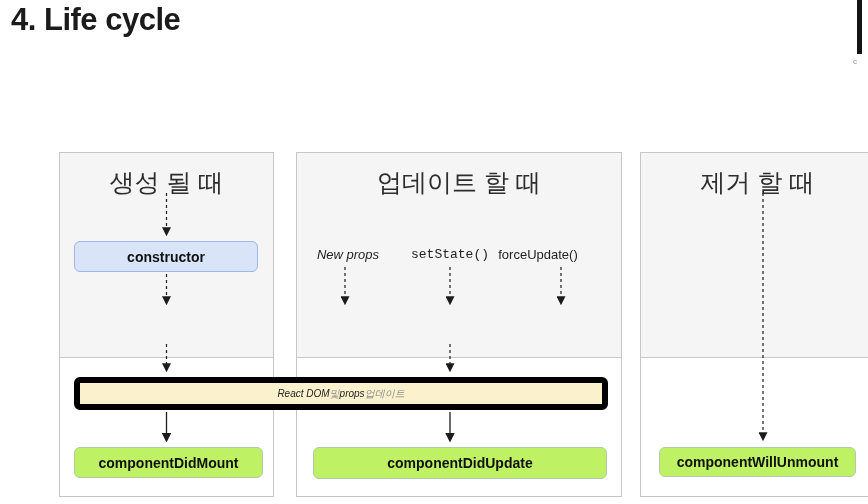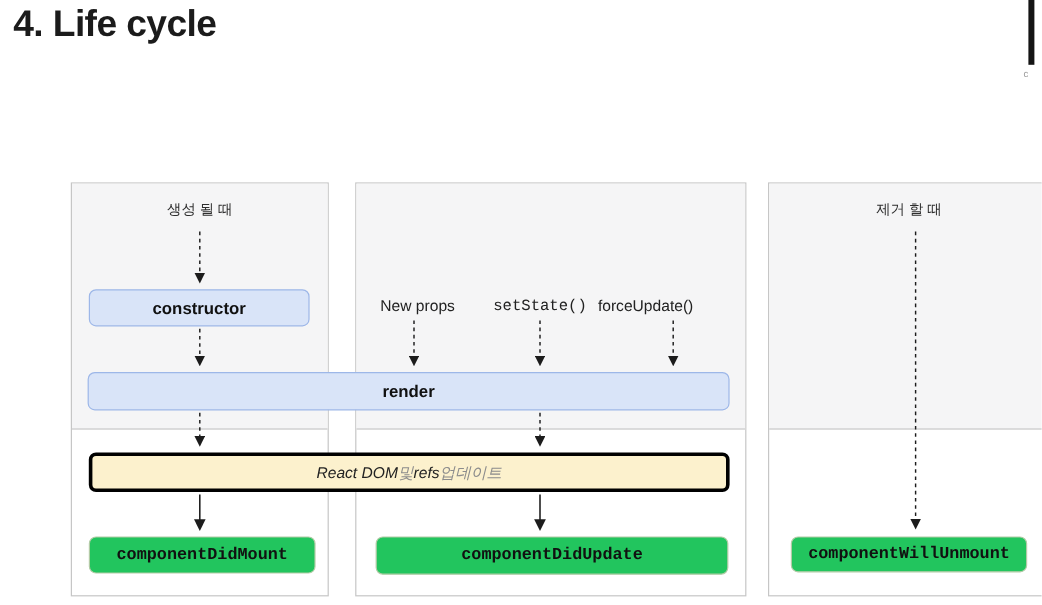--- a/index.html
+++ b/index.html
@@ -62,21 +62,21 @@
     background: #f5f5f6;
     border-bottom: 1px solid #c9c9c9;
     box-sizing: border-box;
   }
   .col .col-header {
     position: absolute;
     left: 0;
     top: 13px;
     width: 100%;
     text-align: center;
-    font-size: 12px;
+    font-size: 25px;
     font-weight: 500;
     color: #2d2d2d;
   }
   #col-created { left: 59px;  width: 215px; }
   #col-updated { left: 296px; width: 326px; }
   #col-removed { left: 640px; width: 235px; }
 
   .arrows {
     position: absolute;
     left: 0;
@@ -89,47 +89,47 @@
     display: flex;
     align-items: center;
     justify-content: center;
     box-sizing: border-box;
     border-radius: 6px;
     font-size: 14px;
     font-weight: 700;
     color: #111111;
   }
   .node.blue   { background: #d9e4f8; border: 1.5px solid #9db7e8; }
-  .node.green  { background: #22c55e; border: 1px solid #b2cba6; font-family: Liberation Mono, monospace; }
+  .node.green  { background: #bef264; border: 1px solid #b2cba6; }
   .node.yellow {
     background: #fcf1cd;
-    border: 3px solid #000000;
+    border: 6px solid #000000;
     font-weight: 400;
     font-style: italic;
-    font-size: 13px;
+    font-size: 10px;
   }
   .node.yellow .dark-it { color: #222222; }
   .node.yellow .gray-it { color: #8c8c8c; }
 
   #box-constructor  { left: 74px;  top: 241px; width: 184px; height: 31px; }
   #box-render       { left: 73px;  top: 310px; width: 535px; height: 32px; }
   #box-reactdom     { left: 74px;  top: 377px; width: 534px; height: 33px; }
   #box-didmount     { left: 74px;  top: 447px; width: 189px; height: 31px; }
   #box-didupdate    { left: 313px; top: 447px; width: 294px; height: 32px; }
   #box-willunmount  { left: 659px; top: 447px; width: 197px; height: 30px; }
 
   .trigger {
     position: absolute;
     top: 247px;
     transform: translateX(-50%);
     font-size: 13px;
     color: #222222;
     white-space: nowrap;
   }
-  .trigger.italic { }
+  .trigger.italic { font-style: italic; }
   #trigger-newprops    { left: 348px; }
   #trigger-setstate    { left: 450px; font-family: Liberation Mono, monospace; }
   #trigger-forceupdate { left: 538px; }
 </style>
 </head>
 <body>
 
 <div class="slide">
 
   <div class="title">4. Life cycle</div>
@@ -137,20 +137,21 @@
   <div class="edge-bar"></div>
   <div class="corner-mark">c</div>
 
   <div class="col" id="col-created">
     <div class="shade"></div>
     <div class="col-header">생성 될 때</div>
   </div>
 
   <div class="col" id="col-updated">
     <div class="shade"></div>
+    <div class="col-header">업데이트 할 때</div>
   </div>
 
   <div class="col" id="col-removed">
     <div class="shade"></div>
     <div class="col-header">제거 할 때</div>
   </div>
 
   <div class="trigger italic" id="trigger-newprops">New props</div>
   <div class="trigger" id="trigger-setstate">setState()</div>
   <div class="trigger" id="trigger-forceupdate">forceUpdate()</div>
@@ -170,26 +171,25 @@
     <line x1="345" y1="267" x2="345" y2="303" stroke="#1c1c1c" stroke-width="1.2" stroke-dasharray="3 3" marker-end="url(#ah)"></line>
     <line x1="450" y1="267" x2="450" y2="303" stroke="#1c1c1c" stroke-width="1.2" stroke-dasharray="3 3" marker-end="url(#ah)"></line>
     <line x1="561" y1="267" x2="561" y2="303" stroke="#1c1c1c" stroke-width="1.2" stroke-dasharray="3 3" marker-end="url(#ah)"></line>
     <line x1="450" y1="344" x2="450" y2="370" stroke="#1c1c1c" stroke-width="1.2" stroke-dasharray="3 3" marker-end="url(#ah)"></line>
     <line x1="450" y1="412" x2="450" y2="440" stroke="#1c1c1c" stroke-width="1.3" marker-end="url(#ah)"></line>
 
     <line x1="763" y1="193" x2="763" y2="439" stroke="#1c1c1c" stroke-width="1.2" stroke-dasharray="3 3" marker-end="url(#ah)"></line>
   </svg>
 
   <div class="node blue" id="box-constructor">constructor</div>
-  <div class="node blue" id="box-render">render</div>
 
   <div class="node yellow" id="box-reactdom">
     <span class="dark-it">React DOM</span>
       <span class="gray-it"> 및 </span>
-      <span class="dark-it">refs</span>
+      <span class="dark-it">props</span>
       <span class="gray-it"> 업데이트</span>
   </div>
 
   <div class="node green" id="box-didmount">componentDidMount</div>
   <div class="node green" id="box-didupdate">componentDidUpdate</div>
   <div class="node green" id="box-willunmount">componentWillUnmount</div>
 
 </div>
 
 </body></html>

